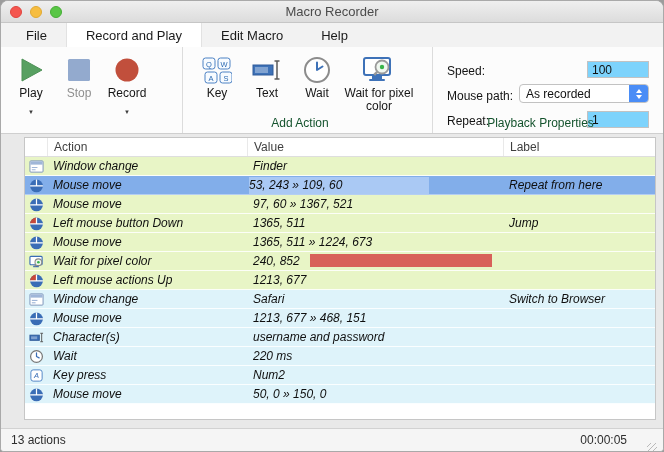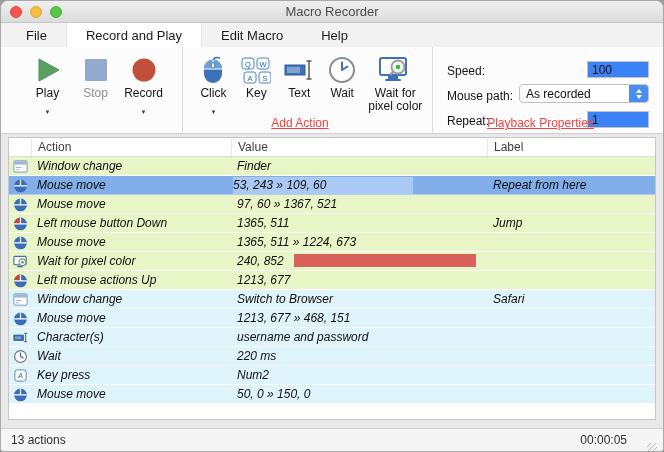--- a/index.html
+++ b/index.html
@@ -20,48 +20,48 @@
   
   .menubar { height:24px; flex:0 0 24px; background:#f2f2f2; display:flex; padding-left:6px; }
   .tab { font-size:13px; color:#1b1b1b; padding:0 19px; display:flex; align-items:center; cursor:default; }
   .tab.active { background:#ffffff; border-left:1px solid #e2e2e2; border-right:1px solid #e2e2e2; }
 
   
   .ribbon { height:87px; flex:0 0 87px; background:#fcfcfc; border-bottom:1px solid #cfcfcf; display:flex; }
   .rgroup { position:relative; display:flex; align-items:flex-start; padding:7px 6px 0 10px; height:100%; }
   .rgroup + .rgroup { border-left:1px solid #dcdcdc; }
   .rgroup .glabel { position:absolute; bottom:3px; left:0; right:15px; text-align:center;
-                    font-size:12px; color:#ef4444;text-decoration:underline; }
-  .g1 { width:181px; justify-content:center; padding-left:14px; padding-right:6px; }
+                    font-size:12px; color:#14532d; }
+  .g1 { width:181px; justify-content:flex-start; padding-left:6px; padding-right:6px; }
   .g2 { width:250px; gap:2px; }
   .g3 { flex:1; display:block; padding:6px 14px 0 14px; }
 
   .tbtn { width:48px; display:flex; flex-direction:column; align-items:center; cursor:default; }
   .tbtn.wide { width:72px; }
   .tbtn .ticon { height:32px; display:flex; align-items:center; justify-content:center; }
   .tbtn .tlabel { font-size:12px; color:#161616; line-height:13px; text-align:center; margin-top:1px; }
   .tbtn .tlabel.dim { color:#8f8f8f; }
   .caret { height:9px; }
   .caret::after { content:"▼"; font-size:6px; color:#3c3c3c; line-height:9px; }
 
   
   .prow { display:flex; align-items:flex-end; height:18px; margin-bottom:5px;margin-top:7px; }
   .prow .plabel { font-size:12px; color:#141414; }
-  .tinput { margin-left:auto; width:62px; height:17px; border:1px solid #c2c2c2; background:#3b82f6;
+  .tinput { margin-left:auto; width:62px; height:17px; border:1px solid #c2c2c2; background:#7dd3fc;
             font-size:12px; font-family:inherit; padding:0 4px; color:#111; }
   .pselect { margin-left:auto; width:130px; height:19px; border:1px solid #c2c2c2; border-radius:4px;
              background:#fff; display:flex; align-items:center; overflow:hidden; cursor:default; }
   .pselect .seltext { flex:1; font-size:12px; padding-left:6px; color:#111; }
   .spin { width:19px; height:100%; background:#4a8df6; display:flex; flex-direction:column;
           align-items:center; justify-content:center; gap:2px; }
   .spin .up   { width:0; height:0; border-left:3.5px solid transparent; border-right:3.5px solid transparent; border-bottom:4px solid #fff; }
   .spin .down { width:0; height:0; border-left:3.5px solid transparent; border-right:3.5px solid transparent; border-top:4px solid #fff; }
 
   
-  .content { flex:1; background:#e9e9e9; padding:3px 7px 8px 7px; }
+  .content { flex:1; background:#e9e9e9; padding:3px 7px 8px 23px; }
   .tablewrap { width:100%; height:100%; background:#fff; border:1px solid #c6c6c6; overflow:hidden; }
   .thead { display:grid; grid-template-columns:22px 200px 256px 1fr; height:19px;
            border-bottom:1px solid #dedede; background:#fff; }
   .thead .hcell { font-size:12px; color:#3f3f3f; line-height:18px; padding-left:6px;
                   border-left:1px solid #e9e9e9; }
   .thead .hcell:first-child { border-left:none; }
   .trow { display:grid; grid-template-columns:22px 200px 256px 1fr; height:19px; line-height:18px;
           border-bottom:1px solid rgba(255,255,255,0.85); cursor:default; }
   .trow.green { background:#e8f5c6; }
   .trow.blue  { background:#def3fa; }
@@ -128,34 +128,20 @@
             </svg>
         </span>
         <span class="tlabel">Record</span>
         <span class="caret"></span>
       </div>
     </div>
 
     <div class="rgroup g2">
       <div class="tbtn">
         <span class="ticon">
-          <svg width="28" height="30" viewBox="0 0 28 30">
-            <path d="M14 6 C14 2.5, 19 1.5, 21 3.5" stroke="#3e72b8" fill="none" stroke-width="1.6"></path>
-            <rect x="5" y="5" width="18" height="23" rx="9" fill="#3e72b8"></rect>
-            <path d="M5 14 v-1 a9 8.5 0 0 1 18 0 v1 z" fill="#6f9fd8"></path>
-            <line x1="14" y1="5" x2="14" y2="14" stroke="#fff" stroke-width="1.2"></line>
-            <line x1="5" y1="14" x2="23" y2="14" stroke="#fff" stroke-width="1.2"></line>
-            <rect x="12.4" y="7.5" width="3.2" height="5.5" rx="1.6" fill="#fff" stroke="#3e72b8"></rect>
-          </svg>
-        </span>
-        <span class="tlabel">Click</span>
-        <span class="caret"></span>
-      </div>
-      <div class="tbtn">
-        <span class="ticon">
           <svg width="30" height="27" viewBox="0 0 30 27">
             <rect x="1" y="1" width="12" height="11" rx="2.5" fill="#f7fbff" stroke="#4d82c4"></rect>
             <rect x="16" y="1" width="12" height="11" rx="2.5" fill="#f7fbff" stroke="#4d82c4"></rect>
             <rect x="3" y="15" width="12" height="11" rx="2.5" fill="#f7fbff" stroke="#4d82c4"></rect>
             <rect x="18" y="15" width="12" height="11" rx="2.5" fill="#f7fbff" stroke="#4d82c4"></rect>
             <text x="7" y="9.5" font-size="7.5" text-anchor="middle" fill="#2f6cb3">Q</text>
             <text x="22" y="9.5" font-size="7.5" text-anchor="middle" fill="#2f6cb3">W</text>
             <text x="9" y="23.5" font-size="7.5" text-anchor="middle" fill="#2f6cb3">A</text>
             <text x="24" y="23.5" font-size="7.5" text-anchor="middle" fill="#2f6cb3">S</text>
           </svg>
@@ -316,22 +302,22 @@
           <div class="trow blue">
             <span class="cell icon-cell">
               <svg viewBox="0 0 16 16">
                 <rect x="1" y="2" width="14" height="12" rx="1" fill="#fff" stroke="#7a92b8"></rect>
                 <rect x="1.5" y="2.5" width="13" height="3.5" fill="#9fb6d8"></rect>
                 <line x1="3" y1="9" x2="9" y2="9" stroke="#9fb6d8" stroke-width="1.2"></line>
                 <line x1="3" y1="11.5" x2="7" y2="11.5" stroke="#9fb6d8" stroke-width="1.2"></line>
               </svg>
             </span>
             <span class="cell action-cell">Window change</span>
+            <span class="cell value-cell"><span class="vtext">Safari</span></span>
             <span class="cell label-cell">Switch to Browser</span>
-            <span class="cell value-cell"><span class="vtext">Safari</span></span>
           </div>
           <div class="trow blue">
             <span class="cell icon-cell">
               <svg viewBox="0 0 16 16">
                 <circle cx="8" cy="8.5" r="6.8" fill="#3a6db6"></circle>
                 <path d="M8 1.7 V8.5 M1.2 8.5 H14.8" stroke="#fff" stroke-width="1.3" fill="none"></path>
               </svg>
             </span>
             <span class="cell action-cell">Mouse move</span>
             <span class="cell value-cell"><span class="vtext">1213, 677 » 468, 151</span></span>

